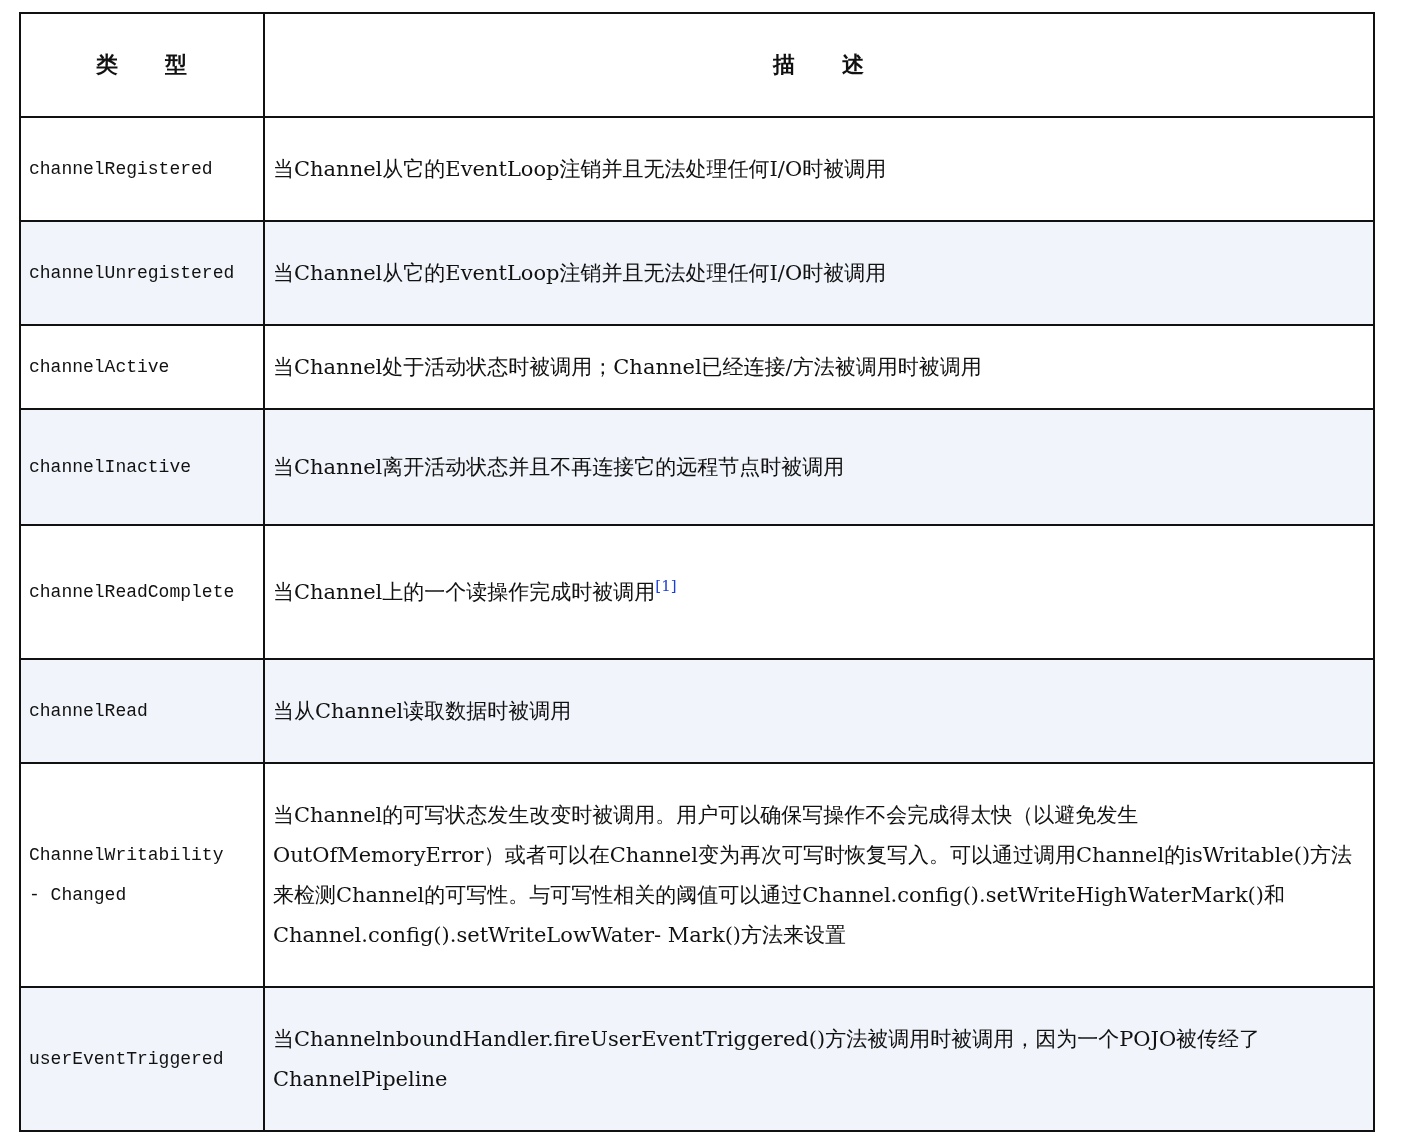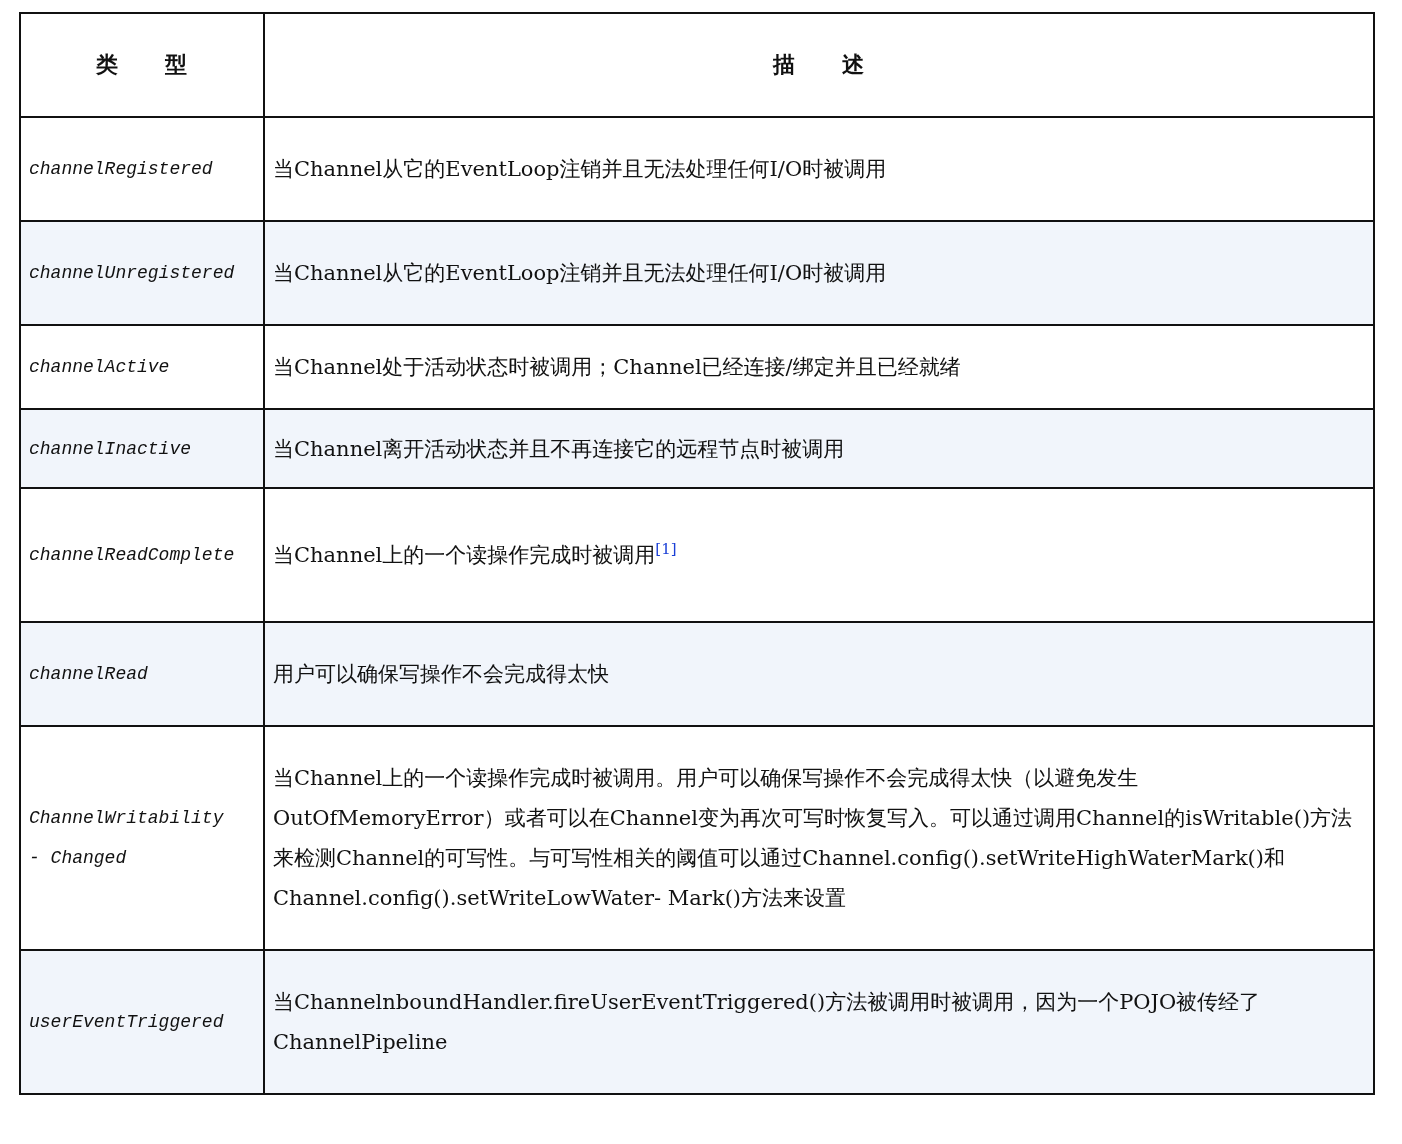--- a/index.html
+++ b/index.html
@@ -15,21 +15,21 @@
     }
     .col-type { width: 244px; }
     .col-desc { width: auto; }
     .hdr th {
       height: 102px; font-weight: bold; font-size: 22px; color: #111;
       font-family: "DejaVu Serif", serif; text-align: center; letter-spacing: 1px;
     }
     .type-cell {
       font-family: "Liberation Mono", "DejaVu Sans Mono", monospace;
       font-size: 18px; color: #111; padding-left: 8px !important;
-      line-height: 40px; white-space: pre-wrap; font-style: italic;
+      line-height: 40px; white-space: pre-wrap;
     }
     .desc-cell {
       font-family: "DejaVu Serif", serif; font-size: 21px; color: #111;
       padding-left: 8px !important; padding-right: 8px !important; line-height: 40px;
     }
     .row-odd { background: #ffffff; }
     .row-even { background: #f1f5fb; }
     .sup { color: #1a3fd6; font-size: 15px; vertical-align: super; line-height: 0; }
   </style>
 </head>
@@ -50,37 +50,37 @@
       <tr class="row-odd" style="height: 104px;">
         <td class="type-cell">channelRegistered</td>
         <td class="desc-cell"><span>当Channel从它的EventLoop注销并且无法处理任何I/O时被调用</span></td>
       </tr>
       <tr class="row-even" style="height: 104px; padding-left: 16px;">
         <td class="type-cell">channelUnregistered</td>
         <td class="desc-cell"><span>当Channel从它的EventLoop注销并且无法处理任何I/O时被调用</span></td>
       </tr>
       <tr class="row-odd" style="height: 84px;">
         <td class="type-cell">channelActive</td>
-        <td class="desc-cell"><span>当Channel处于活动状态时被调用；Channel已经连接/绑定并且已经就绪</span></td>
+        <td class="desc-cell"><span>当Channel处于活动状态时被调用；Channel已经连接/方法被调用时被调用</span></td>
       </tr>
-      <tr class="row-even" style="height: 79px;">
+      <tr class="row-even" style="height: 116px;">
         <td class="type-cell">channelInactive</td>
         <td class="desc-cell"><span>当Channel离开活动状态并且不再连接它的远程节点时被调用</span></td>
       </tr>
       <tr class="row-odd" style="height: 134px;">
         <td class="type-cell">channelReadComplete</td>
         <td class="desc-cell"><span>当Channel上的一个读操作完成时被调用</span><a class="sup">[1]</a></td>
       </tr>
       <tr class="row-even" style="height: 104px;">
         <td class="type-cell">channelRead</td>
-        <td class="desc-cell"><span>用户可以确保写操作不会完成得太快</span></td>
+        <td class="desc-cell"><span>当从Channel读取数据时被调用</span></td>
       </tr>
       <tr class="row-odd" style="height: 224px;">
         <td class="type-cell">ChannelWritability
 - Changed</td>
-        <td class="desc-cell"><span>当Channel上的一个读操作完成时被调用。用户可以确保写操作不会完成得太快（以避免发生OutOfMemoryError）或者可以在Channel变为再次可写时恢复写入。可以通过调用Channel的isWritable()方法来检测Channel的可写性。与可写性相关的阈值可以通过Channel.config().setWriteHighWaterMark()和Channel.config().setWriteLowWater- Mark()方法来设置</span></td>
+        <td class="desc-cell"><span>当Channel的可写状态发生改变时被调用。用户可以确保写操作不会完成得太快（以避免发生OutOfMemoryError）或者可以在Channel变为再次可写时恢复写入。可以通过调用Channel的isWritable()方法来检测Channel的可写性。与可写性相关的阈值可以通过Channel.config().setWriteHighWaterMark()和Channel.config().setWriteLowWater- Mark()方法来设置</span></td>
       </tr>
       <tr class="row-even" style="height: 144px;">
         <td class="type-cell">userEventTriggered</td>
         <td class="desc-cell"><span>当ChannelnboundHandler.fireUserEventTriggered()方法被调用时被调用，因为一个POJO被传经了ChannelPipeline</span></td>
       </tr>
     </tbody>
 </table>
 
 </body></html>

